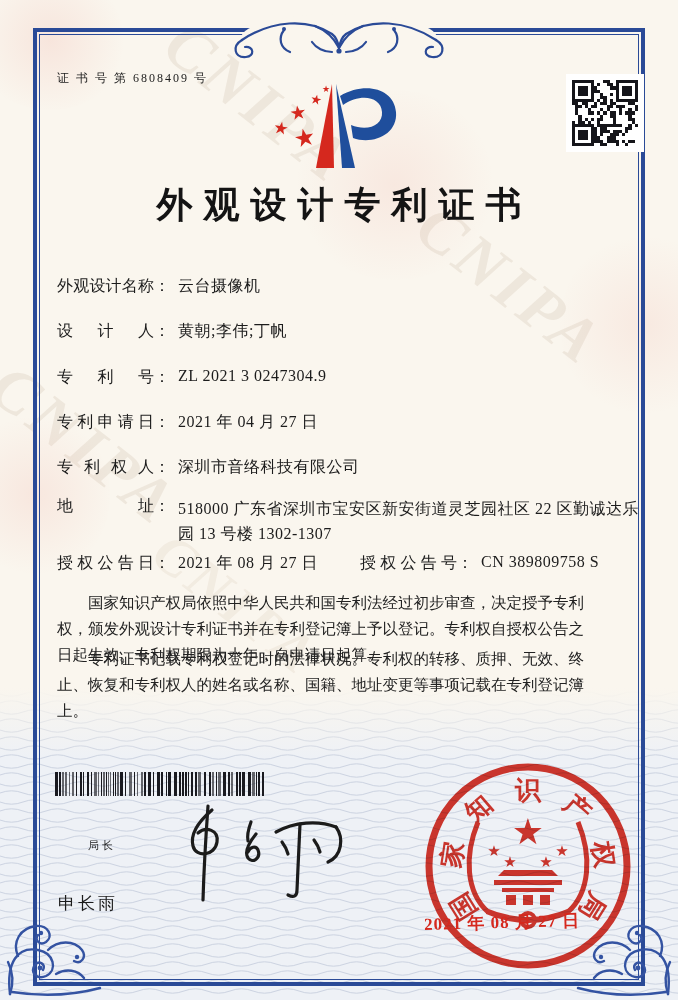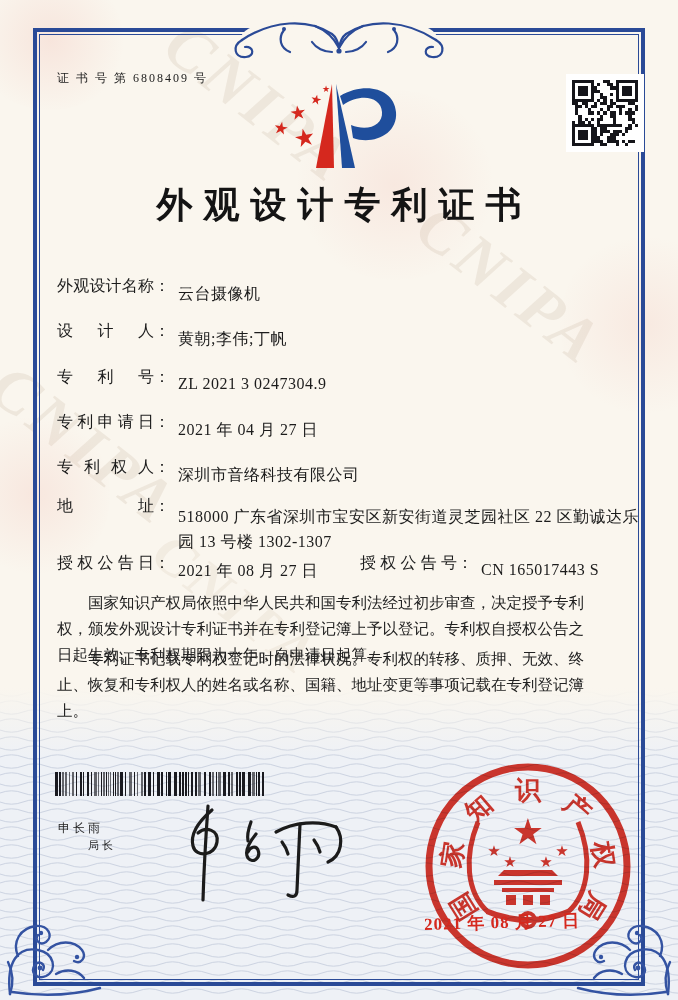--- a/index.html
+++ b/index.html
@@ -26,31 +26,31 @@
   
   #certno{position:absolute;left:57px;top:70px;font-size:12px;letter-spacing:2px;z-index:3;}
   #qr{position:absolute;left:566px;top:74px;width:78px;height:78px;background:#fff;z-index:3;}
   #logo{position:absolute;left:268px;top:80px;z-index:3;}
   #title{position:absolute;left:0;right:0;top:181px;text-align:center;font-size:36px;
     font-weight:bold;letter-spacing:11px;z-index:3;color:#141414;text-indent:11px;}
   
   .frow{position:absolute;left:57px;display:flex;align-items:flex-start;font-size:16px;z-index:3;}
   .flabel{display:inline-flex;width:97px;justify-content:space-between;flex:none;}
   .colon{flex:none;margin-right:8px;}
-  .fval{letter-spacing:0.5px;margin-top:8px;}
+  .fval{letter-spacing:0.5px;}
   .addrval{width:470px;line-height:25px;}
   .grant2{margin-left:42px;display:flex;}
   
   .para{position:absolute;left:57px;width:532px;font-size:15.5px;line-height:26px;
     text-indent:2em;z-index:3;color:#222;}
   
   #barcode{position:absolute;left:55px;top:772px;z-index:3;}
   #director-title{position:absolute;left:58px;top:838px;font-size:11px;z-index:3;
     font-family:"Liberation Sans","DejaVu Sans",sans-serif;letter-spacing:3px;margin-left:30px;}
-  #director-name{position:absolute;left:58px;top:820px;font-size:12px;z-index:3;
+  #director-name{position:absolute;left:58px;top:892px;font-size:17px;z-index:3;
     font-family:Liberation Serif, serif;letter-spacing:3px;}
   #signature{position:absolute;left:168px;top:800px;z-index:3;}
   #seal{position:absolute;left:422px;top:760px;width:212px;height:212px;z-index:4;
     opacity:0.93;mix-blend-mode:multiply;}
   #sealdate{position:absolute;left:424px;top:911px;z-index:5;color:#d5281e;font-size:17px;
     font-weight:bold;letter-spacing:1px;transform:rotate(-1.5deg);white-space:nowrap;}
   #footer{position:absolute;left:0;right:0;top:948px;text-align:center;font-size:14px;
     letter-spacing:2px;z-index:3;}
 </style>
 </head>
@@ -386,21 +386,21 @@
       <span class="fval">2021 年 08 月 27 日</span>
     <span class="grant2">
         <span class="flabel jchars">
           <span>授</span>
           <span>权</span>
           <span>公</span>
           <span>告</span>
           <span>号</span>
         </span>
         <span class="colon">：</span>
-        <span class="fval">CN 165017443 S</span>
+        <span class="fval">CN 389809758 S</span>
       </span>
   </div>
 
   <div class="para" style="top:590px;">国家知识产权局依照中华人民共和国专利法经过初步审查，决定授予专利权，颁发外观设计专利证书并在专利登记簿上予以登记。专利权自授权公告之日起生效。专利权期限为十年，自申请日起算。</div>
   <div class="para" style="top:646px;">专利证书记载专利权登记时的法律状况。专利权的转移、质押、无效、终止、恢复和专利权人的姓名或名称、国籍、地址变更等事项记载在专利登记簿上。</div>
 
   <svg id="barcode" width="212" height="24" viewBox="0 0 212 24" shape-rendering="crispEdges">
       <rect x="0" y="0" width="3" height="24" fill="#1a1a20" opacity="1"></rect>
       <rect x="4" y="0" width="2" height="24" fill="#1a1a20" opacity="1"></rect>
       <rect x="7" y="0" width="2" height="24" fill="#1a1a20" opacity="0.65"></rect>

